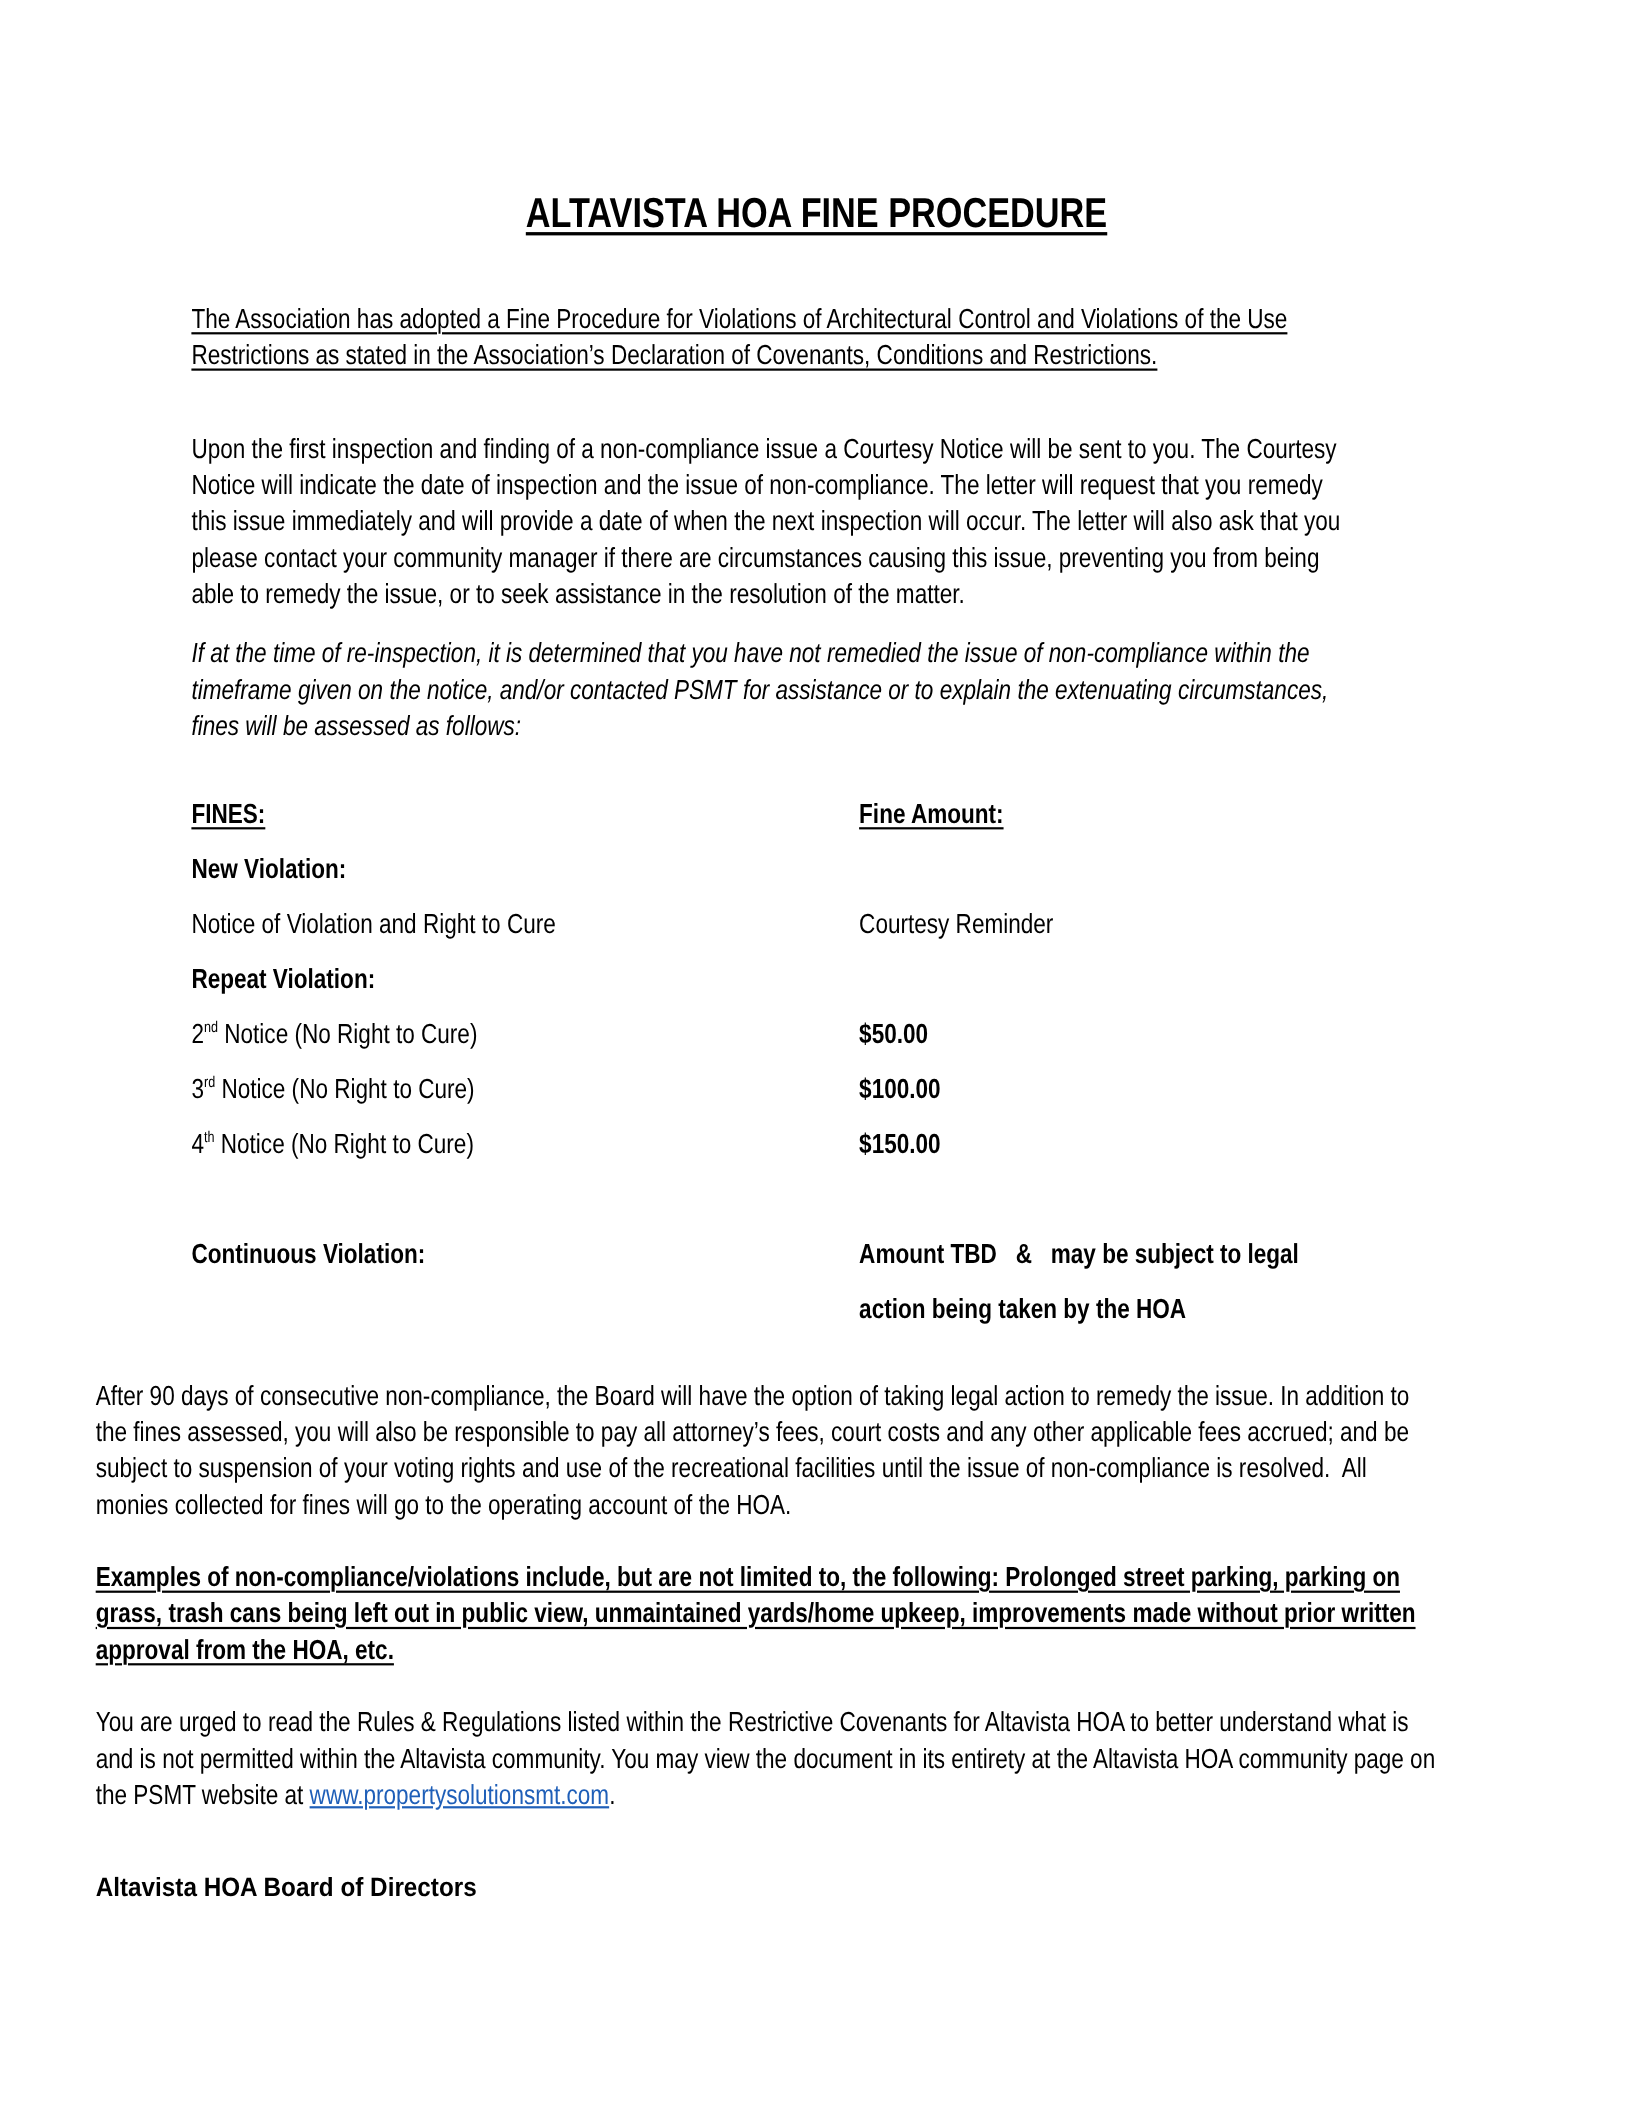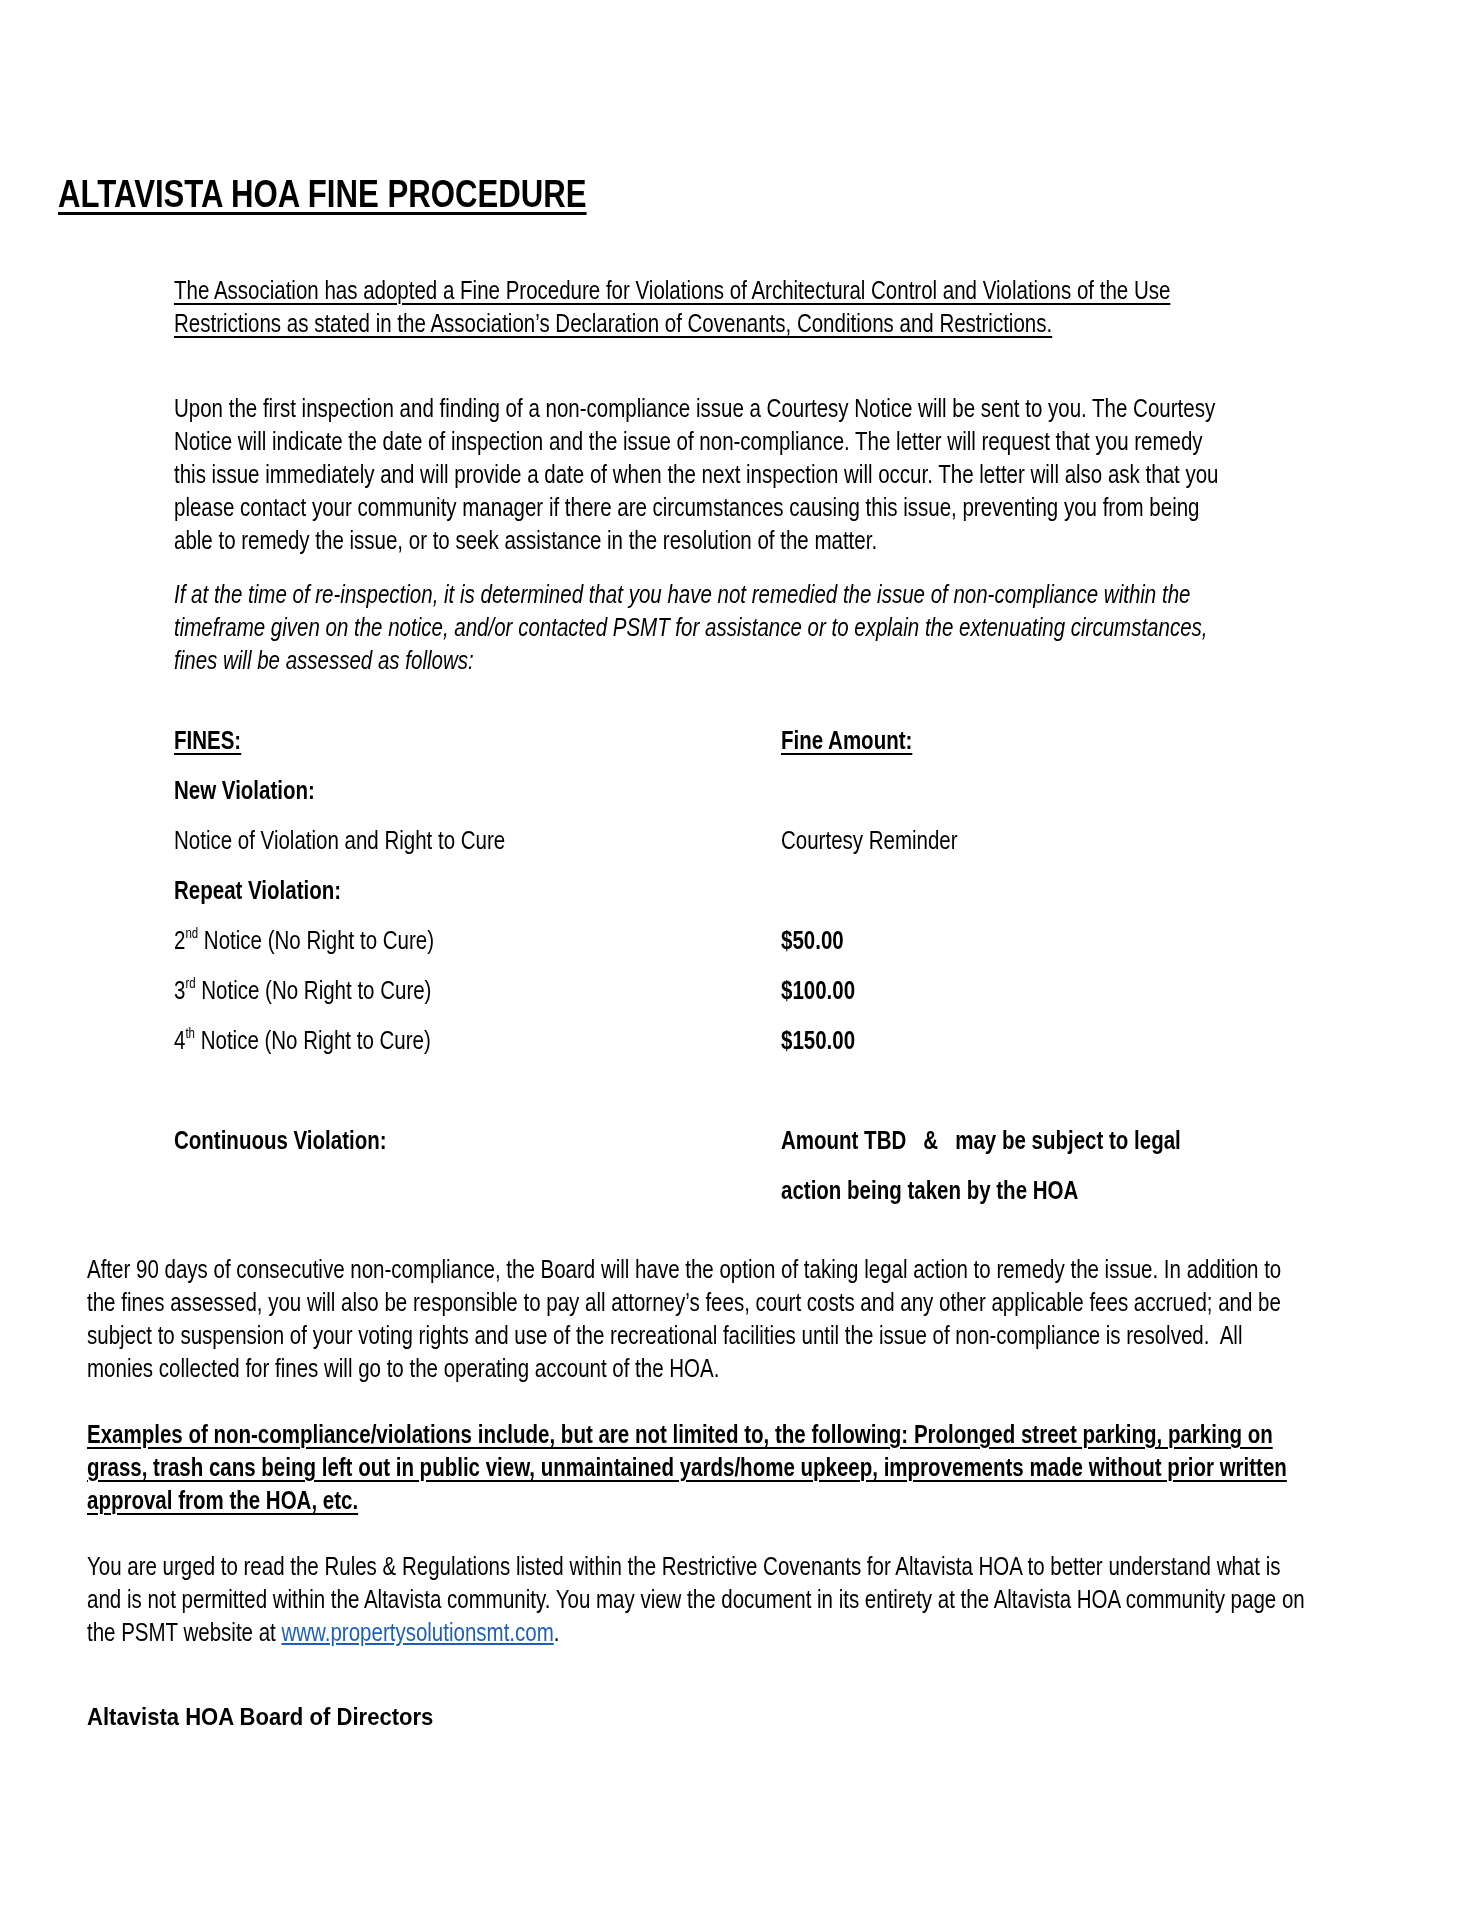--- a/index.html
+++ b/index.html
@@ -10,21 +10,21 @@
     .line {
       position: absolute; white-space: nowrap;
       font-size: 25px; line-height: 33px;
       transform-origin: 0 0;
     }
     .narrow { transform: scaleX(0.82); }
     .b { font-weight: bold; }
     .u { text-decoration: underline; text-decoration-thickness: 2px; text-underline-offset: 4px; }
     .i { font-style: italic; }
     .title {
-      position: absolute; left: 0; width: 1484px; top: 172px; text-align: left;
+      position: absolute; left: 0; width: 1484px; top: 172px; text-align: center;
       font-size: 38px; font-weight: bold; line-height: 44px;
     }
     .title span { display: inline-block; transform: scaleX(0.82); text-decoration: underline; text-decoration-thickness: 3px; text-underline-offset: 5px; }
     sup { font-size: 14px; vertical-align: top; line-height: 18px; position: relative; top: 0px; }
     a.link { color: #1f5fb8; text-decoration: underline; }
   </style>
 </head>
 <body>
 
 <div>

